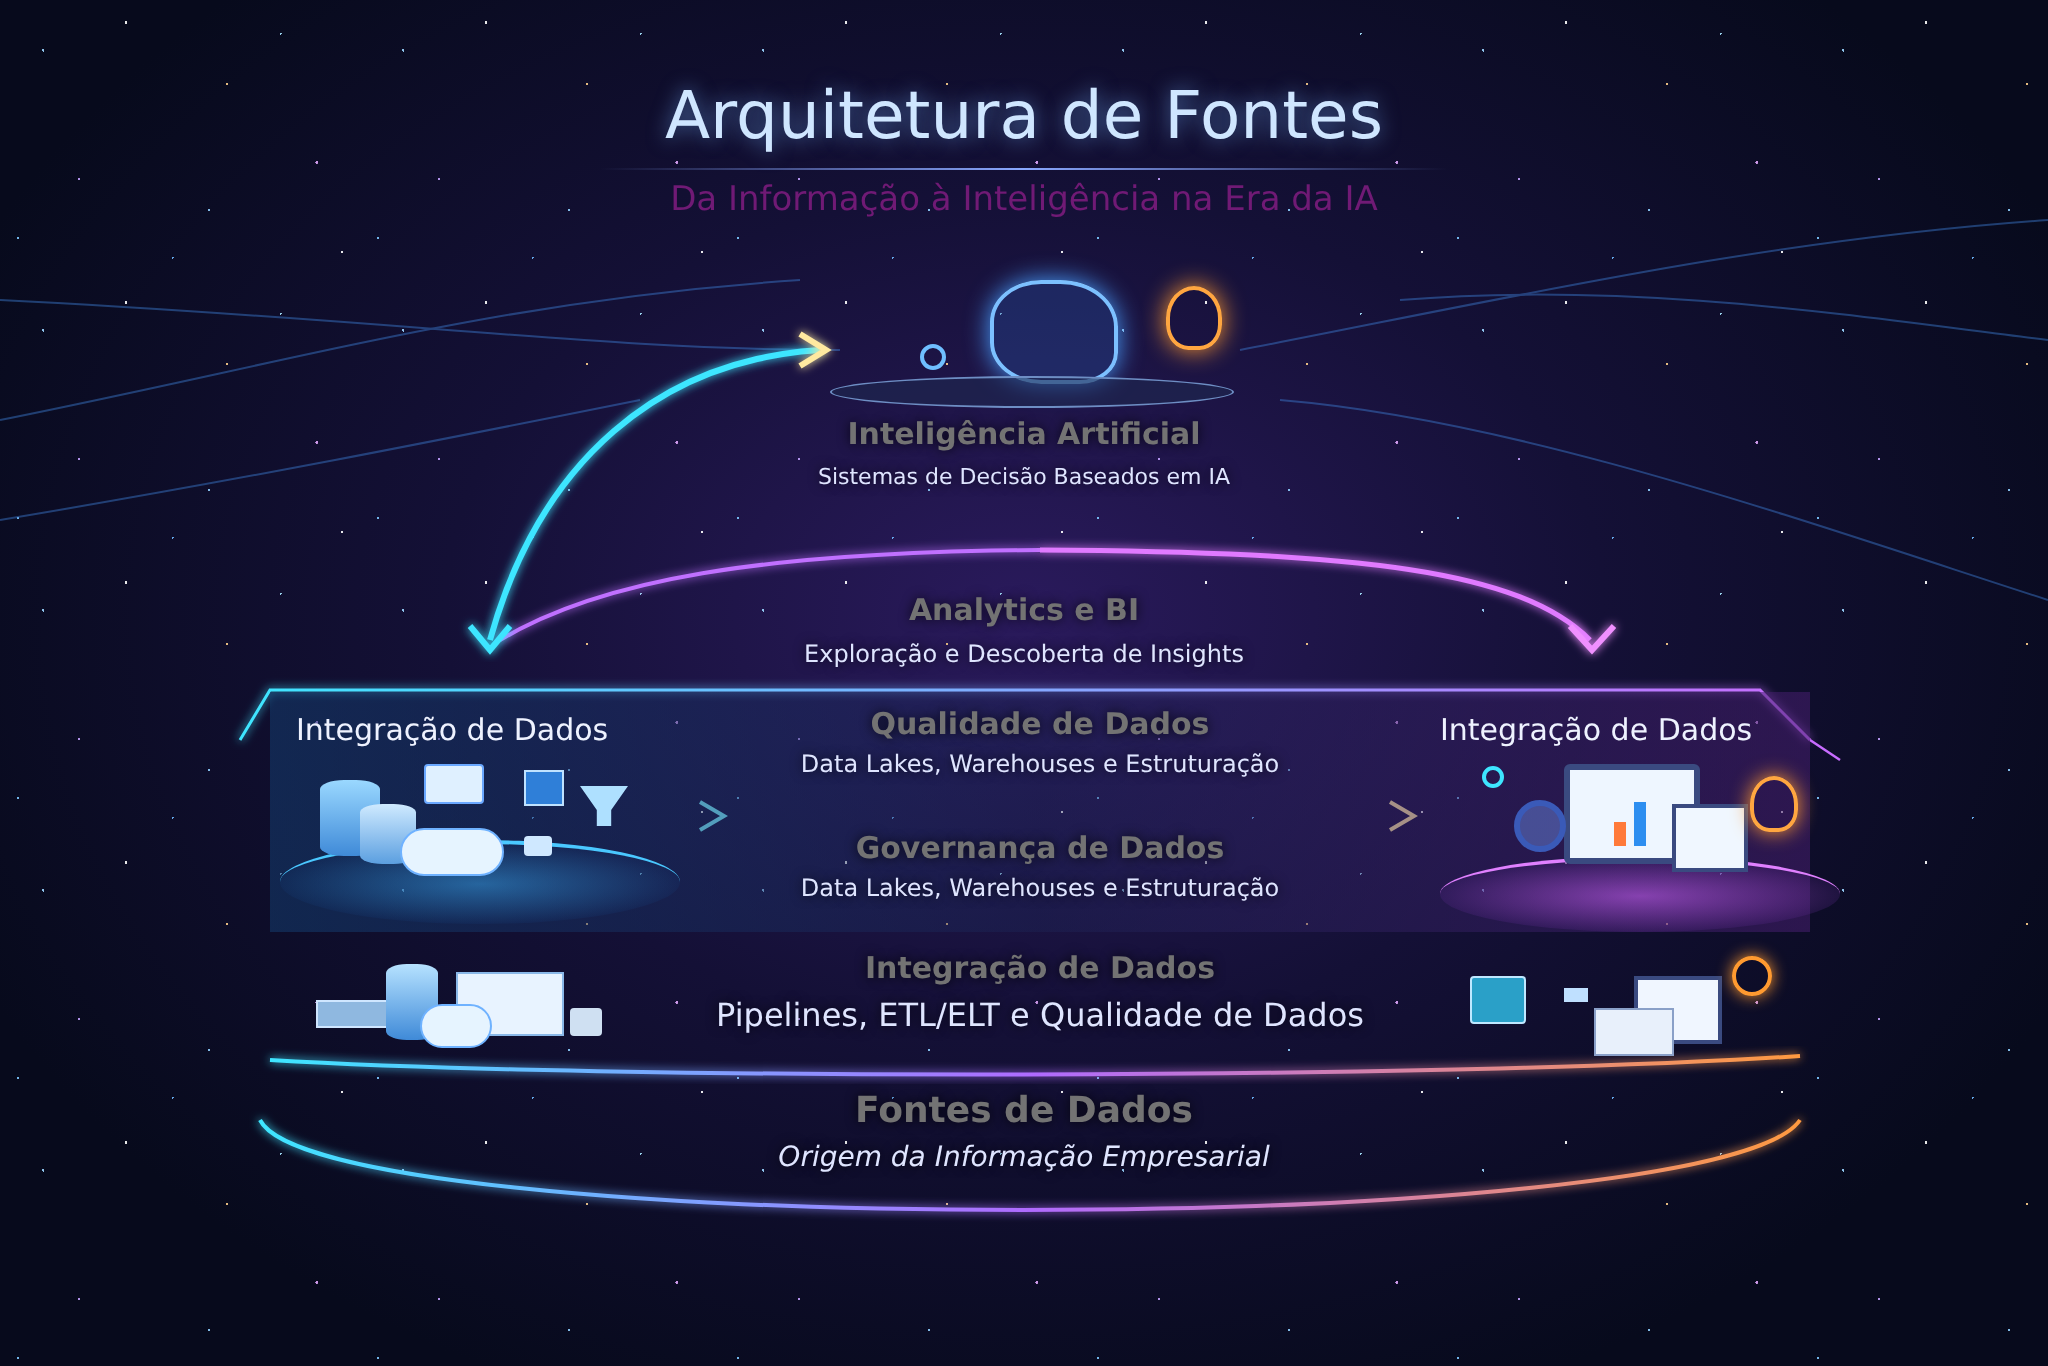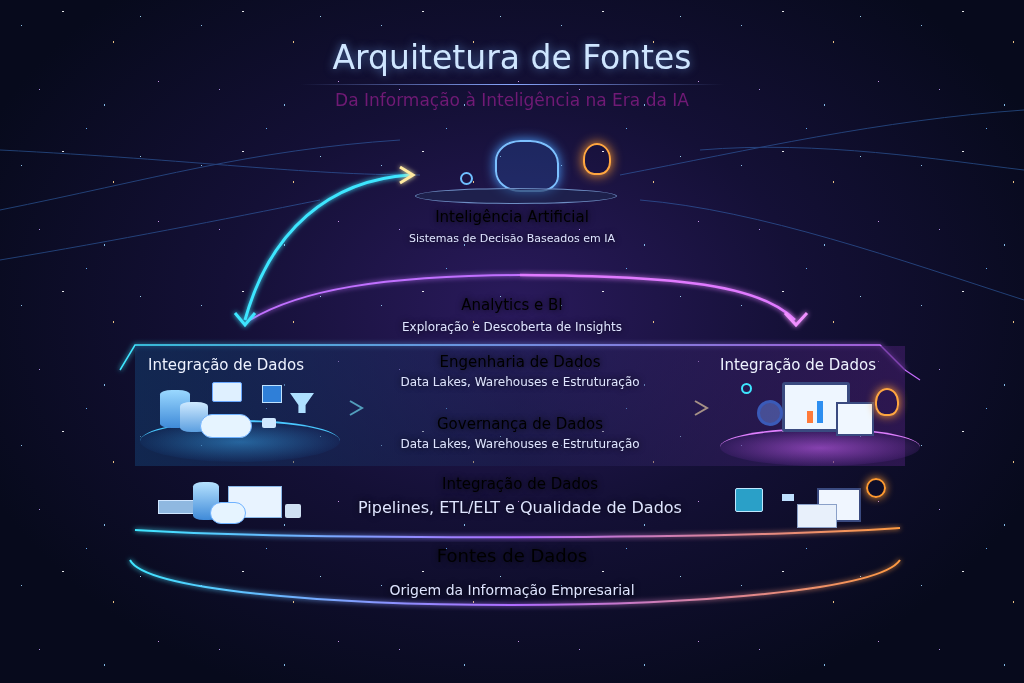--- a/index.html
+++ b/index.html
@@ -19,21 +19,21 @@
       radial-gradient(1px 1px at 95% 90%, #ffffff 50%, transparent 51%),
       radial-gradient(1.2px 1.2px at 58% 75%, #8fd0ff 50%, transparent 51%);
     background-size:180px 140px;opacity:.9;}
   .glow-lines{position:absolute;inset:0;}
   .title{position:absolute;top:38px;left:0;width:100%;text-align:center;font-size:33px;
     color:#cfe6ff;text-shadow:0 0 10px rgba(120,180,255,.6);}
   .subtitle{position:absolute;top:90px;left:0;width:100%;text-align:center;font-size:17px;color:#701a75;}
   .title-rule{position:absolute;top:84px;left:300px;width:424px;height:1px;
     background:linear-gradient(90deg,transparent,#8aa8ff,transparent);}
   .tier{position:absolute;text-align:center;}
-  .tier .h{font-weight:normal;color:#000000;text-shadow:0 0 6px rgba(0,0,0,.8);}
+  .tier .h{font-weight:bold;color:#737373;text-shadow:0 0 6px rgba(0,0,0,.8);}
   .tier .s{color:#dfe5ff;text-shadow:0 0 6px rgba(0,0,0,.8);}
   .band{position:absolute;}
   .side-label{position:absolute;font-size:15px;color:#eef2ff;}
 </style>
 </head>
 <body>
 
 <div class="stars"></div>
 
 <svg class="glow-lines" width="1024" height="683">
@@ -104,21 +104,21 @@
 </div>
 
 <div class="tier" style="left:362px;top:286px;width:300px;margin-top:10px;">
   <div class="h" style="font-size:15px;">Analytics e BI</div>
   <div class="s" style="font-size:12px;margin-top:6px;">Exploração e Descoberta de Insights</div>
 </div>
 
 <div class="band" style="left:135px;top:346px;width:770px;height:120px;background:linear-gradient(90deg,rgba(20,60,110,.55),rgba(30,40,90,.35) 50%,rgba(70,30,110,.55));"></div>
 
 <div class="tier" style="left:350px;top:353px;width:340px;">
-  <div class="h" style="font-size:15px;">Engenharia de Dados</div>
+  <div class="h" style="font-size:15px;">Qualidade de Dados</div>
   <div class="s" style="font-size:12px;margin-top:4px;">Data Lakes, Warehouses e Estruturação</div>
 </div>
 
 <div class="tier" style="left:350px;top:415px;width:340px;">
   <div class="h" style="font-size:15px;">Governança de Dados</div>
   <div class="s" style="font-size:12px;margin-top:4px;">Data Lakes, Warehouses e Estruturação</div>
 </div>
 
 <div class="side-label" style="left:148px;top:356px;">Integração de Dados</div>
 <div style="position:absolute;left:140px;top:420px;width:200px;height:40px;border-radius:50%;background:radial-gradient(ellipse,rgba(60,180,255,.45),rgba(20,60,120,.2) 70%,transparent);border-top:2px solid #4ac8ff;"></div>
@@ -153,14 +153,14 @@
 <div style="position:absolute;left:285px;top:504px;width:16px;height:14px;background:#cfe0f2;border-radius:2px;"></div>
 
 <div style="position:absolute;left:735px;top:488px;width:26px;height:22px;background:#2aa0c8;border:1px solid #bfe8ff;border-radius:2px;"></div>
 <div style="position:absolute;left:782px;top:494px;width:12px;height:7px;background:#bfe0ff;"></div>
 <div style="position:absolute;left:817px;top:488px;width:40px;height:30px;background:#f0f6ff;border:2px solid #3a4a80;"></div>
 <div style="position:absolute;left:797px;top:504px;width:38px;height:22px;background:#e8f0fb;border:1px solid #8aa0c8;"></div>
 <div style="position:absolute;left:866px;top:478px;width:16px;height:16px;border:2px solid #ff9a30;border-radius:50%;box-shadow:0 0 8px #ff9a30;"></div>
 
 <div class="tier" style="left:312px;top:545px;width:400px;">
   <div class="h" style="font-size:18px;">Fontes de Dados</div>
-  <div class="s" style="font-size:14px;margin-top:16px;">Origem da Informação Empresarial</div>
+  <div class="s" style="font-size:14px;margin-top:5px;font-style:italic;">Origem da Informação Empresarial</div>
 </div>
 
 </body></html>

